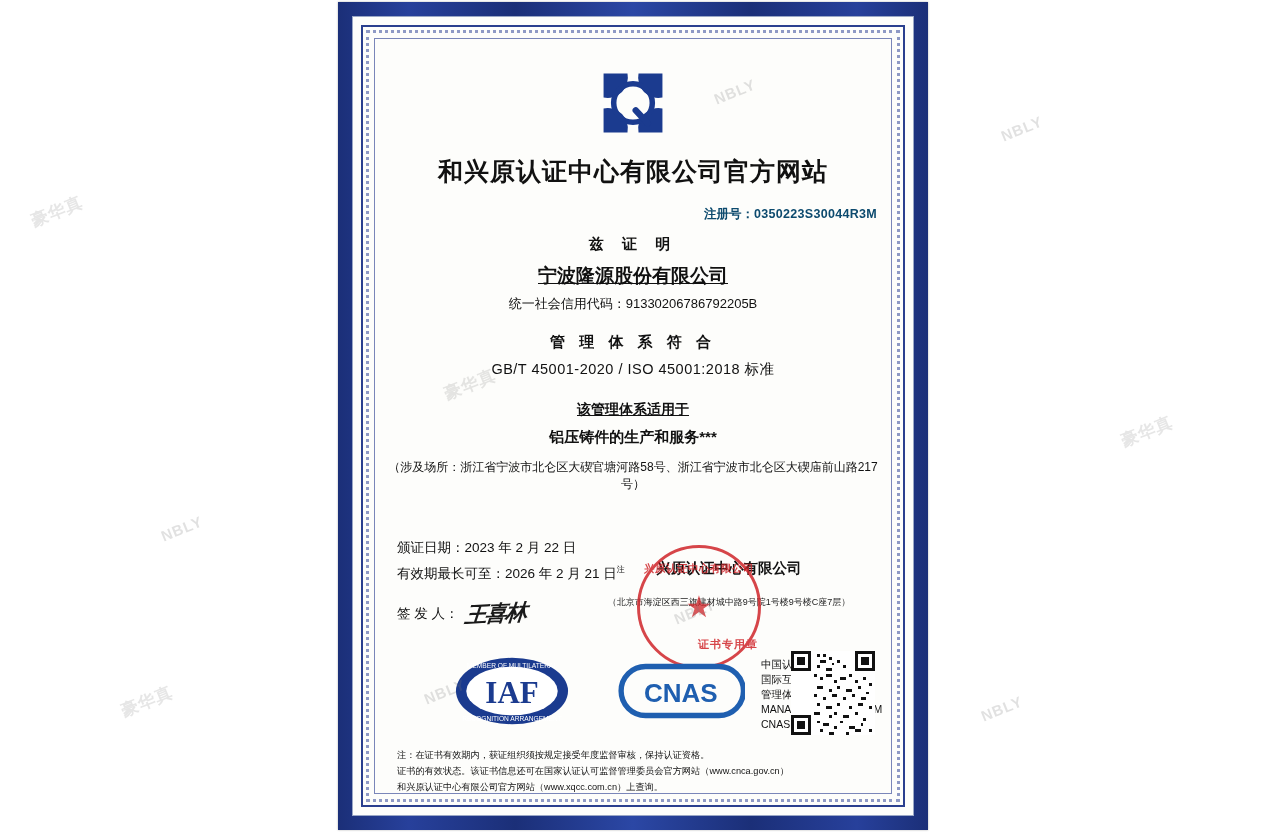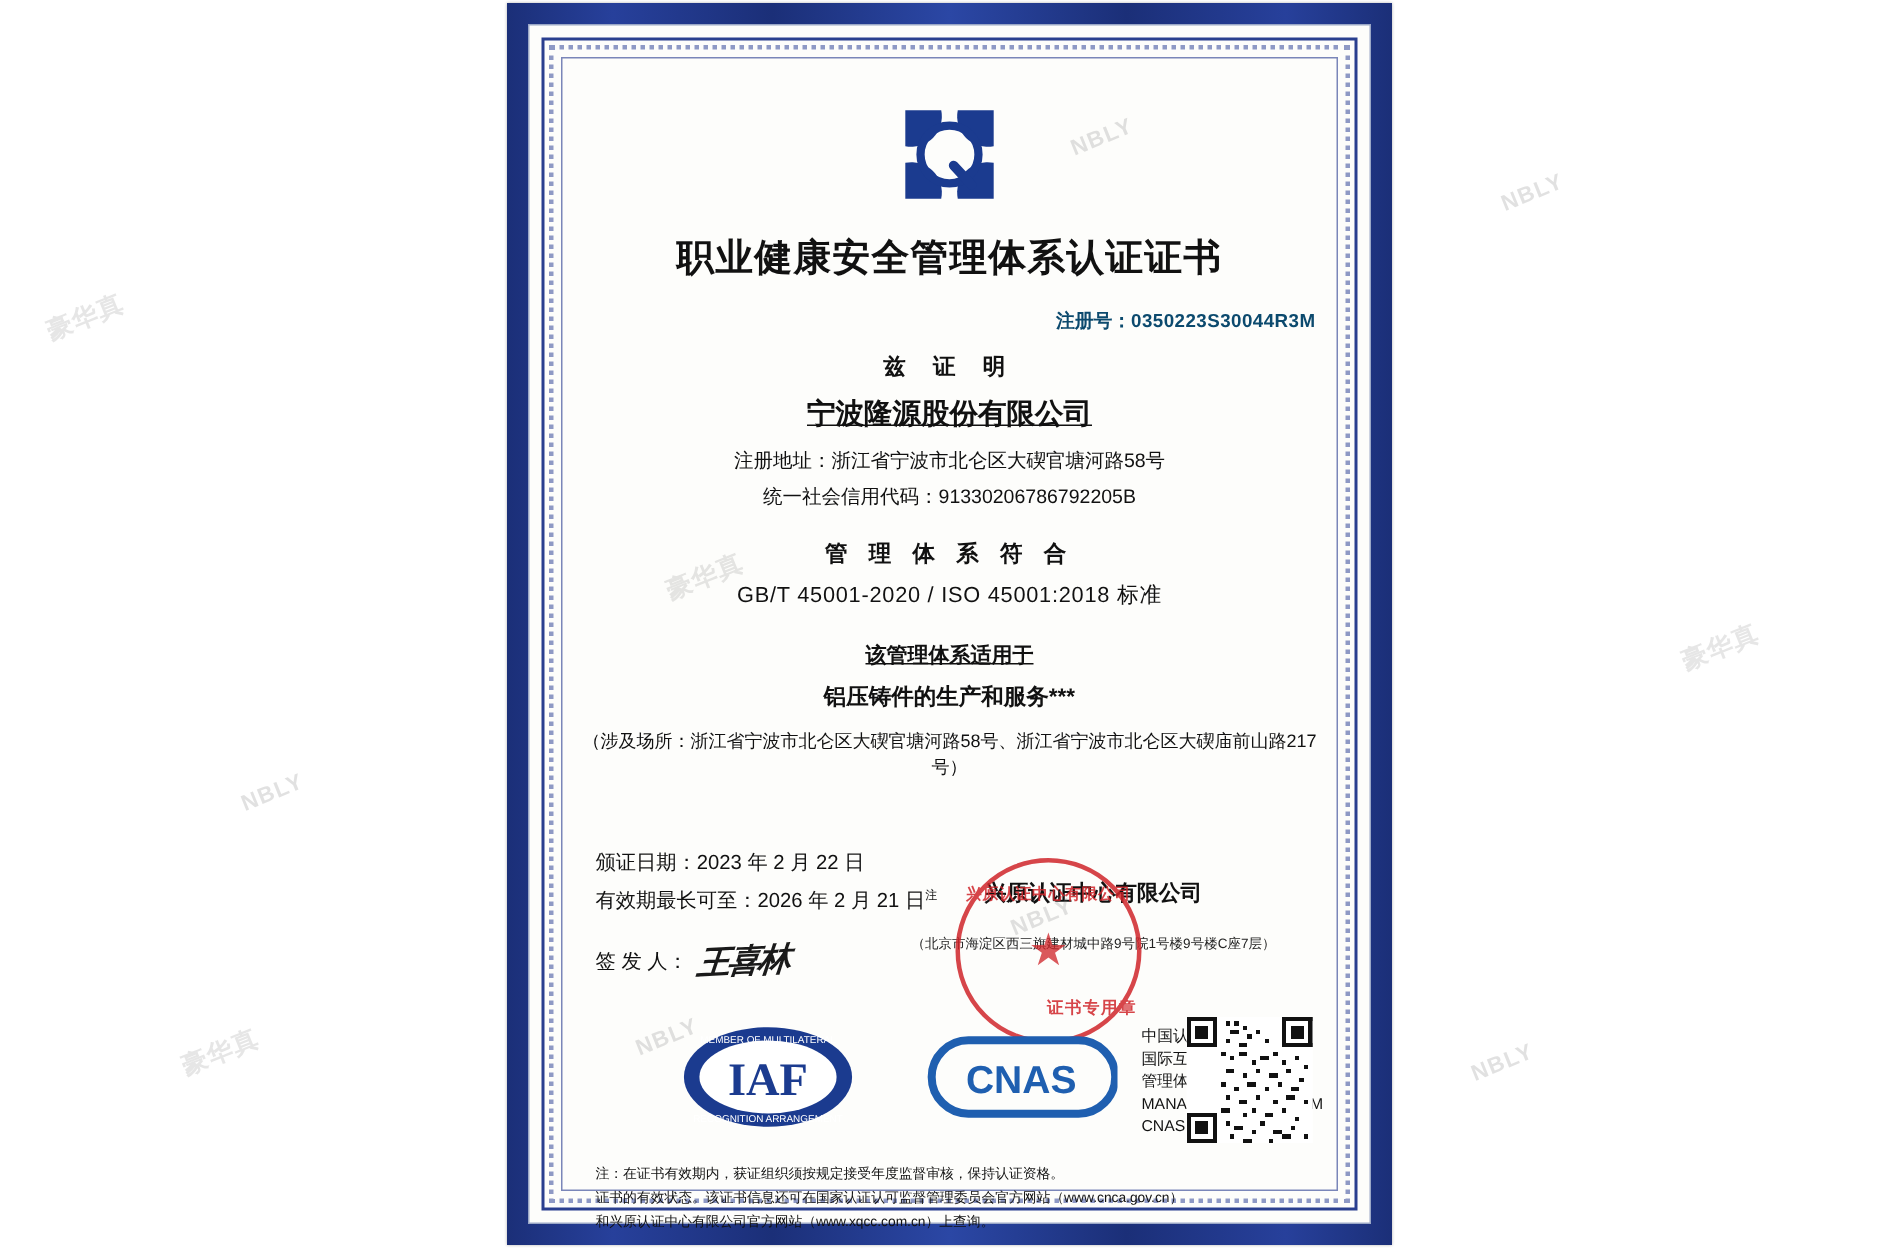--- a/index.html
+++ b/index.html
@@ -151,29 +151,28 @@
               <path d="M18 18 h26 a22 22 0 0 1 -26 26 z"></path>
               <path d="M82 18 v26 a22 22 0 0 1 -26 -26 z"></path>
               <path d="M18 82 v-26 a22 22 0 0 1 26 26 z"></path>
               <path d="M82 82 h-26 a22 22 0 0 1 26 -26 z"></path>
             </g>
             <circle cx="50" cy="50" r="21" fill="none" stroke="#1b3b8f" stroke-width="6"></circle>
             <path d="M53 58 L66 72" stroke="#1b3b8f" stroke-width="7" stroke-linecap="round"></path>
           </svg>
         </div>
 
-        <div class="title">职业健康安全管理体系认证证书</div>
+        <div class="title">和兴原认证中心有限公司官方网站</div>
 
         <div class="regno">
           <span class="lbl">注册号：</span><span class="val">0350223S30044R3M</span>
         </div>
 
         <div class="ctr zz">兹 证 明</div>
         <div class="ctr company">宁波隆源股份有限公司</div>
-        <div class="ctr addr">注册地址：浙江省宁波市北仑区大碶官塘河路58号</div>
         <div class="ctr credit">统一社会信用代码：91330206786792205B</div>
 
         <div class="ctr sys">管 理 体 系 符 合</div>
         <div class="ctr std">GB/T 45001-2020 / ISO 45001:2018 标准</div>
 
         <div class="ctr applies">该管理体系适用于</div>
         <div class="ctr scope">铝压铸件的生产和服务***</div>
         <div class="ctr sites">（涉及场所：浙江省宁波市北仑区大碶官塘河路58号、浙江省宁波市北仑区大碶庙前山路217号）</div>
 
         <div class="mid">

